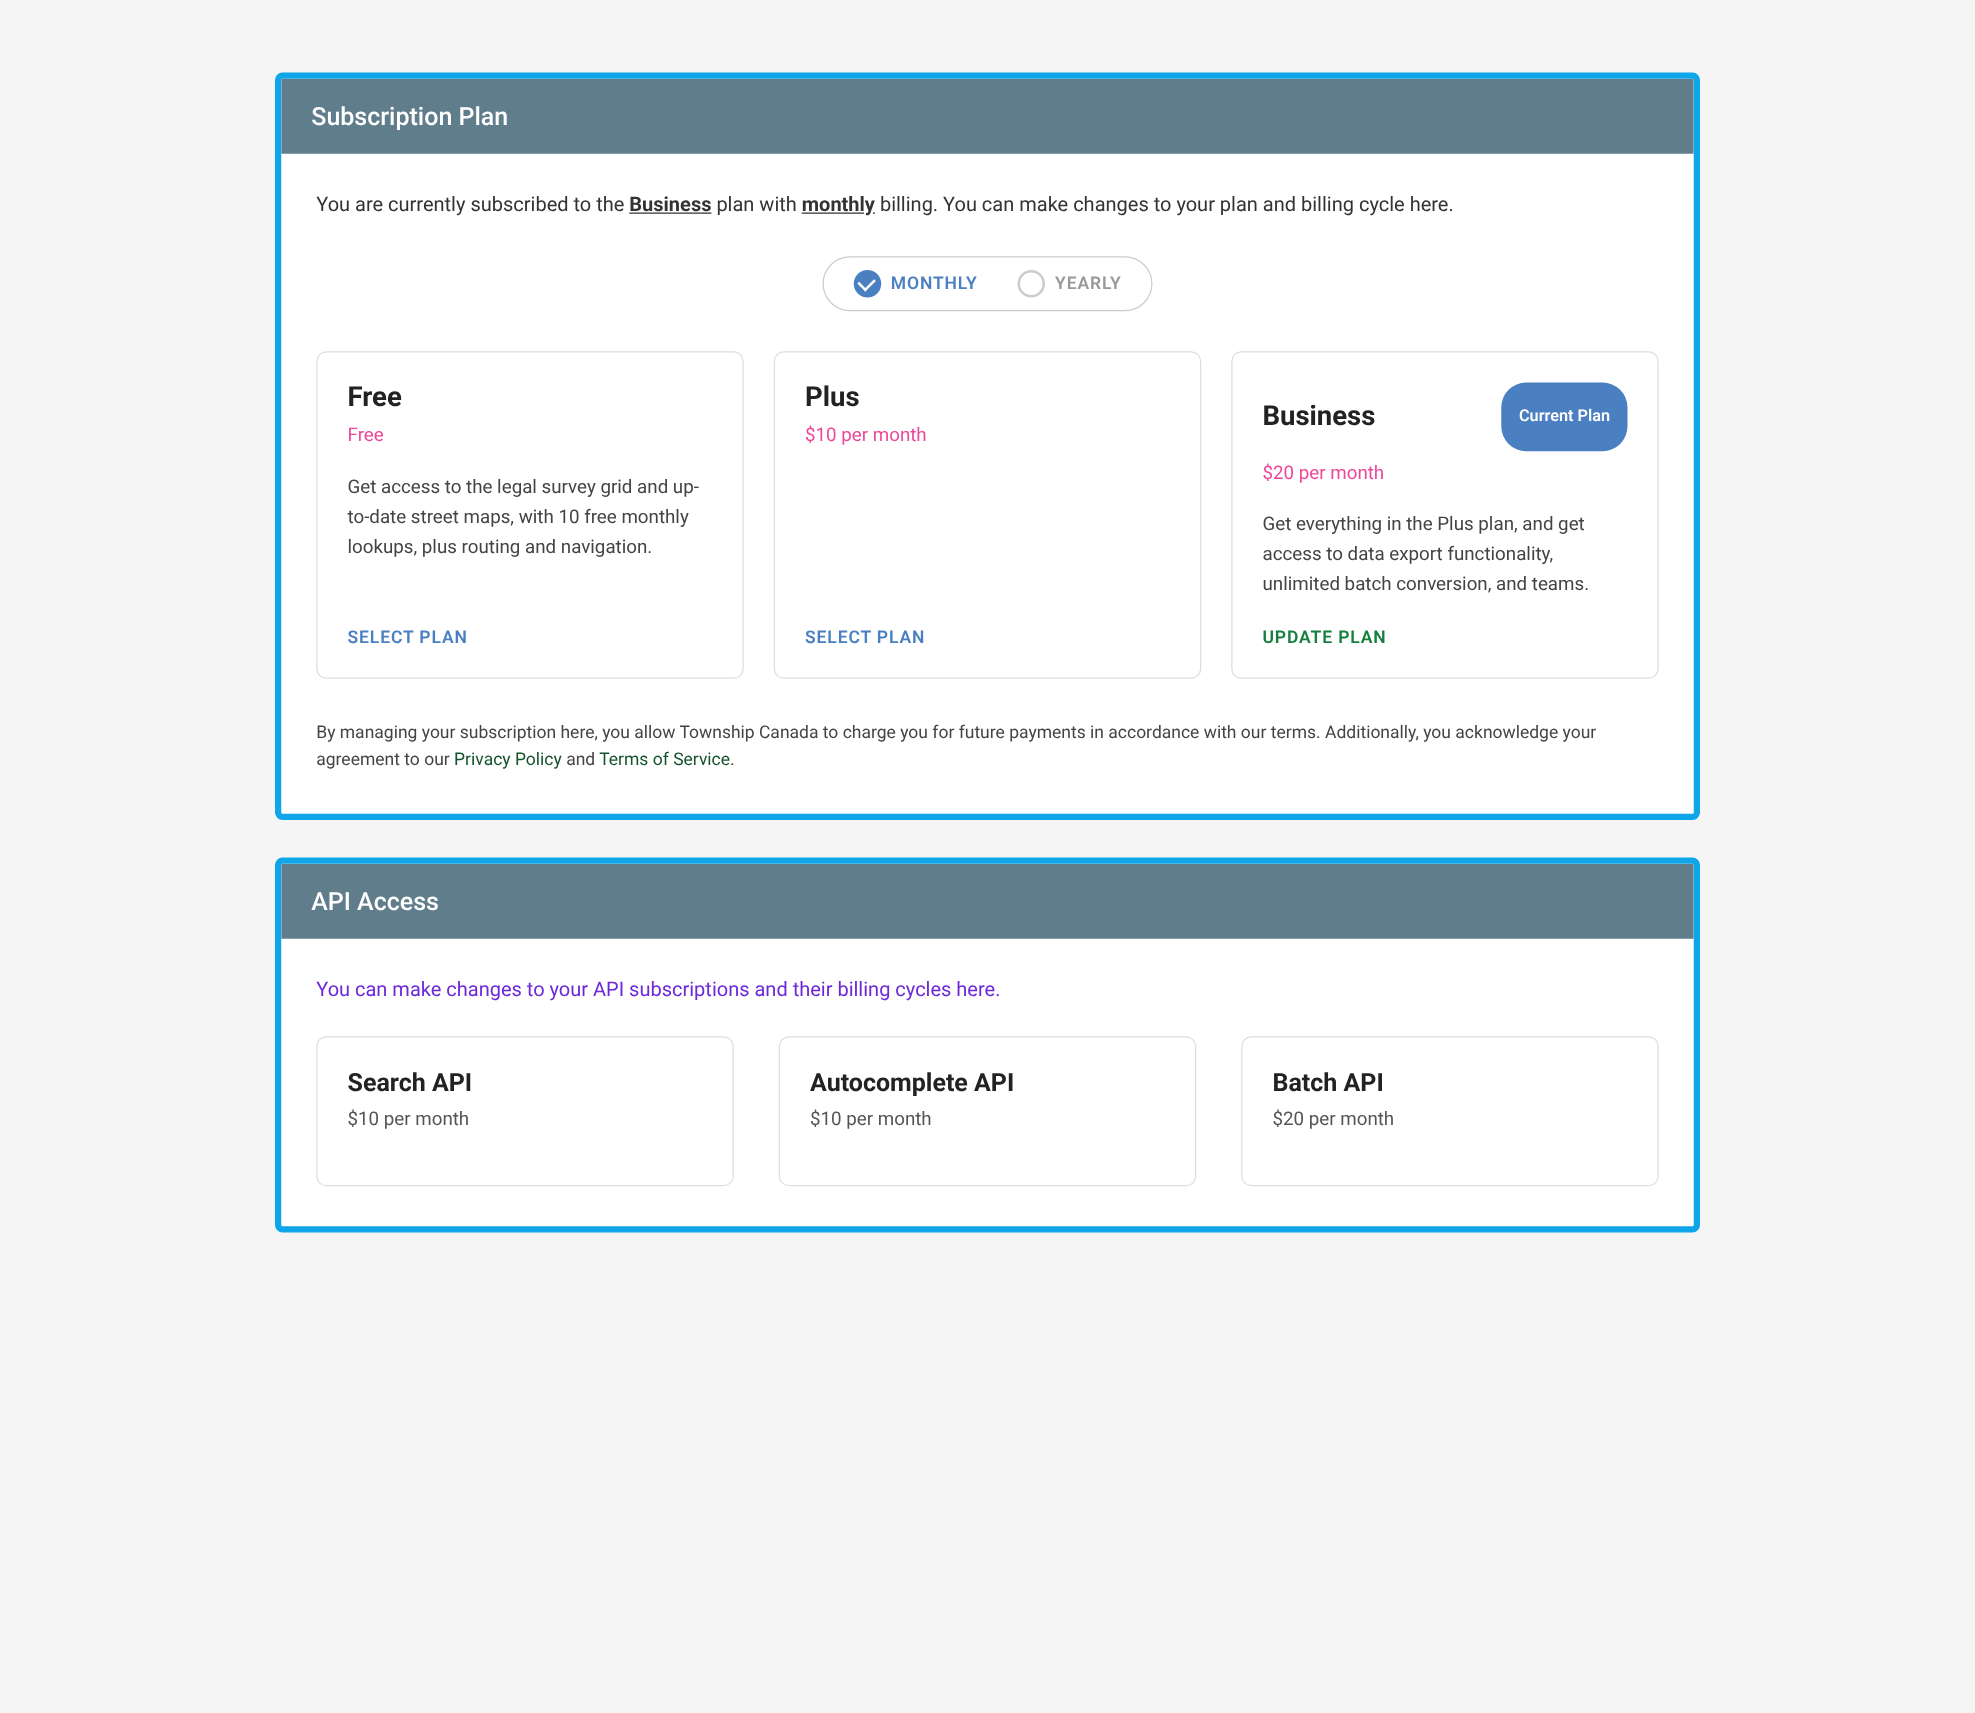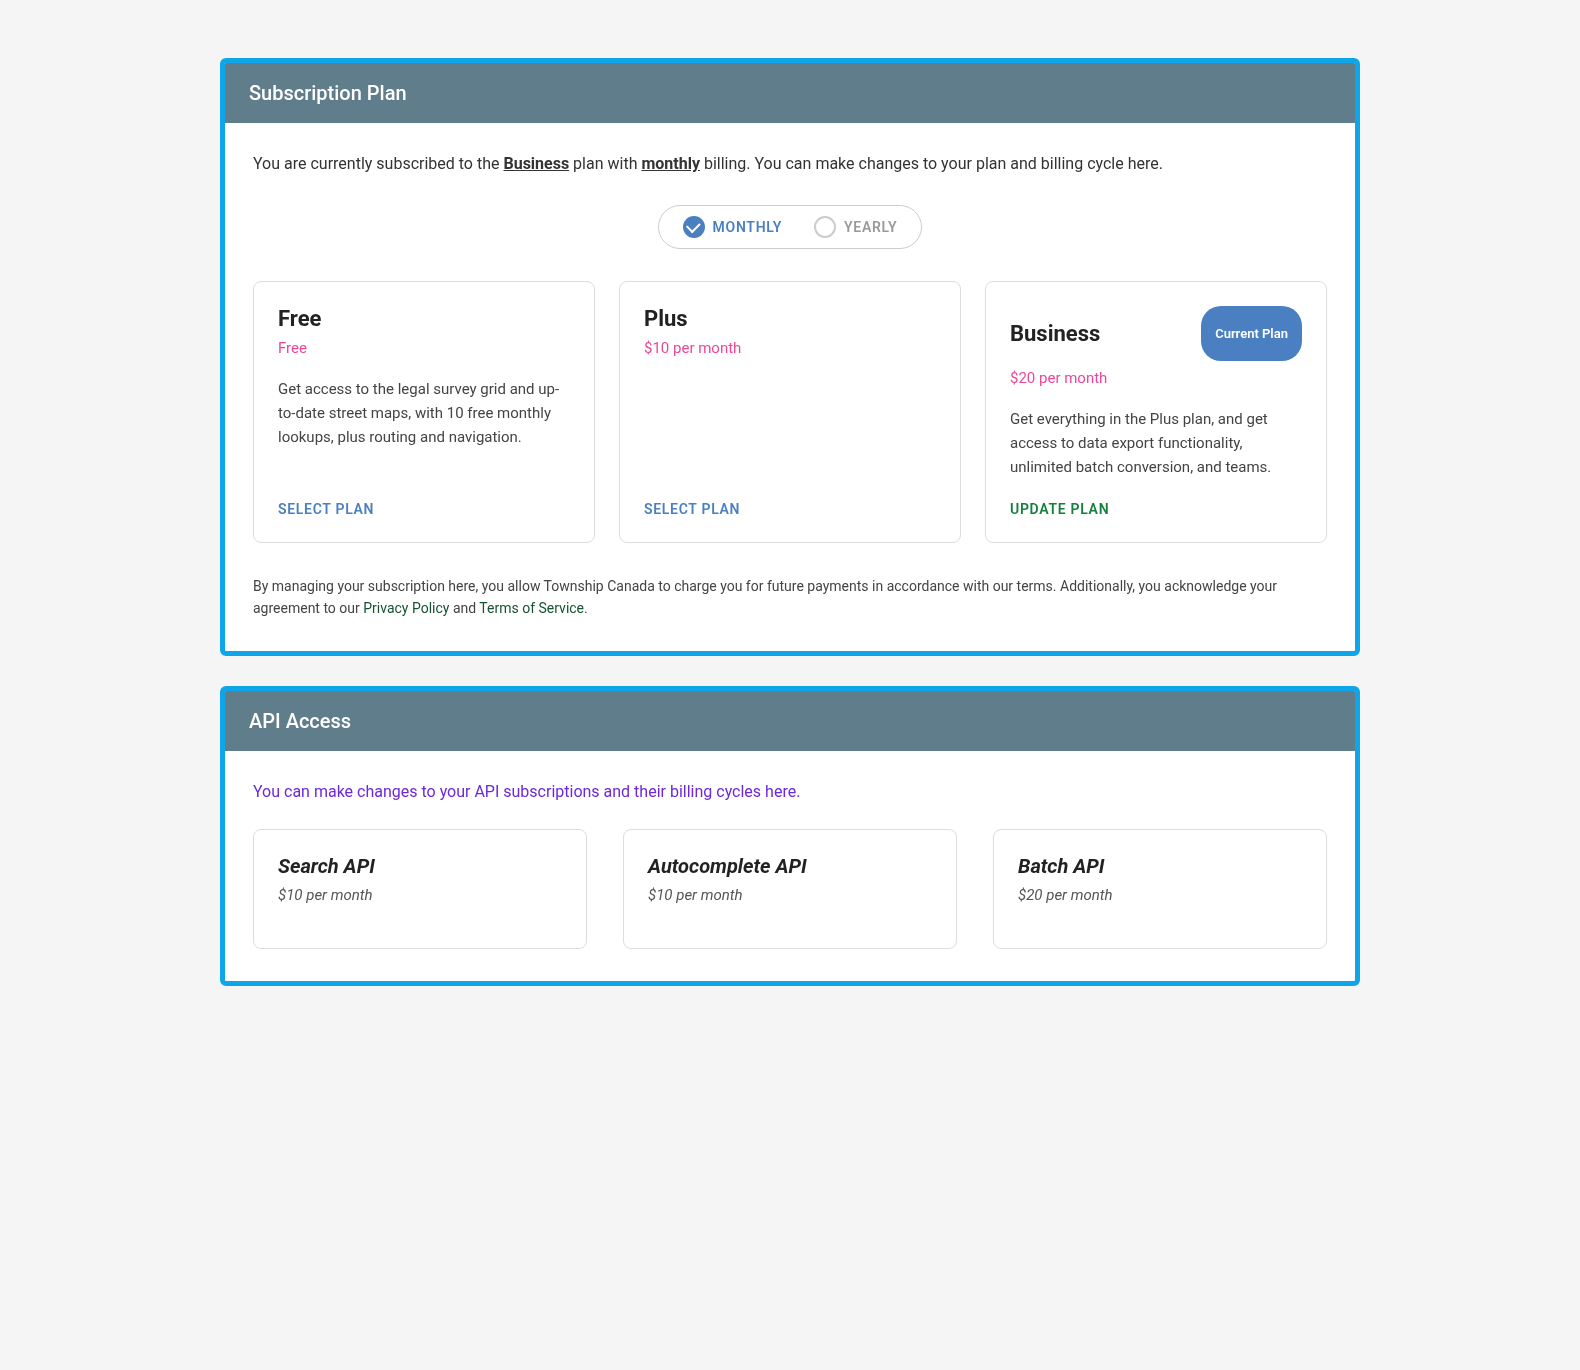--- a/index.html
+++ b/index.html
@@ -193,21 +193,20 @@
     .footer-link {
       color: #14532d;
       text-decoration: none;
     }
 
     .api-plans-grid {
       display: grid;
       grid-template-columns: repeat(3, 1fr);
       gap: 36px;
       margin-top: 24px;
-      font-style: italic;
     }
 
     .api-plan-card {
       border: 1px solid #ddd;
       border-radius: 8px;
       padding: 24px;
       min-height: 120px;
     }
 
     .api-plan-name {

